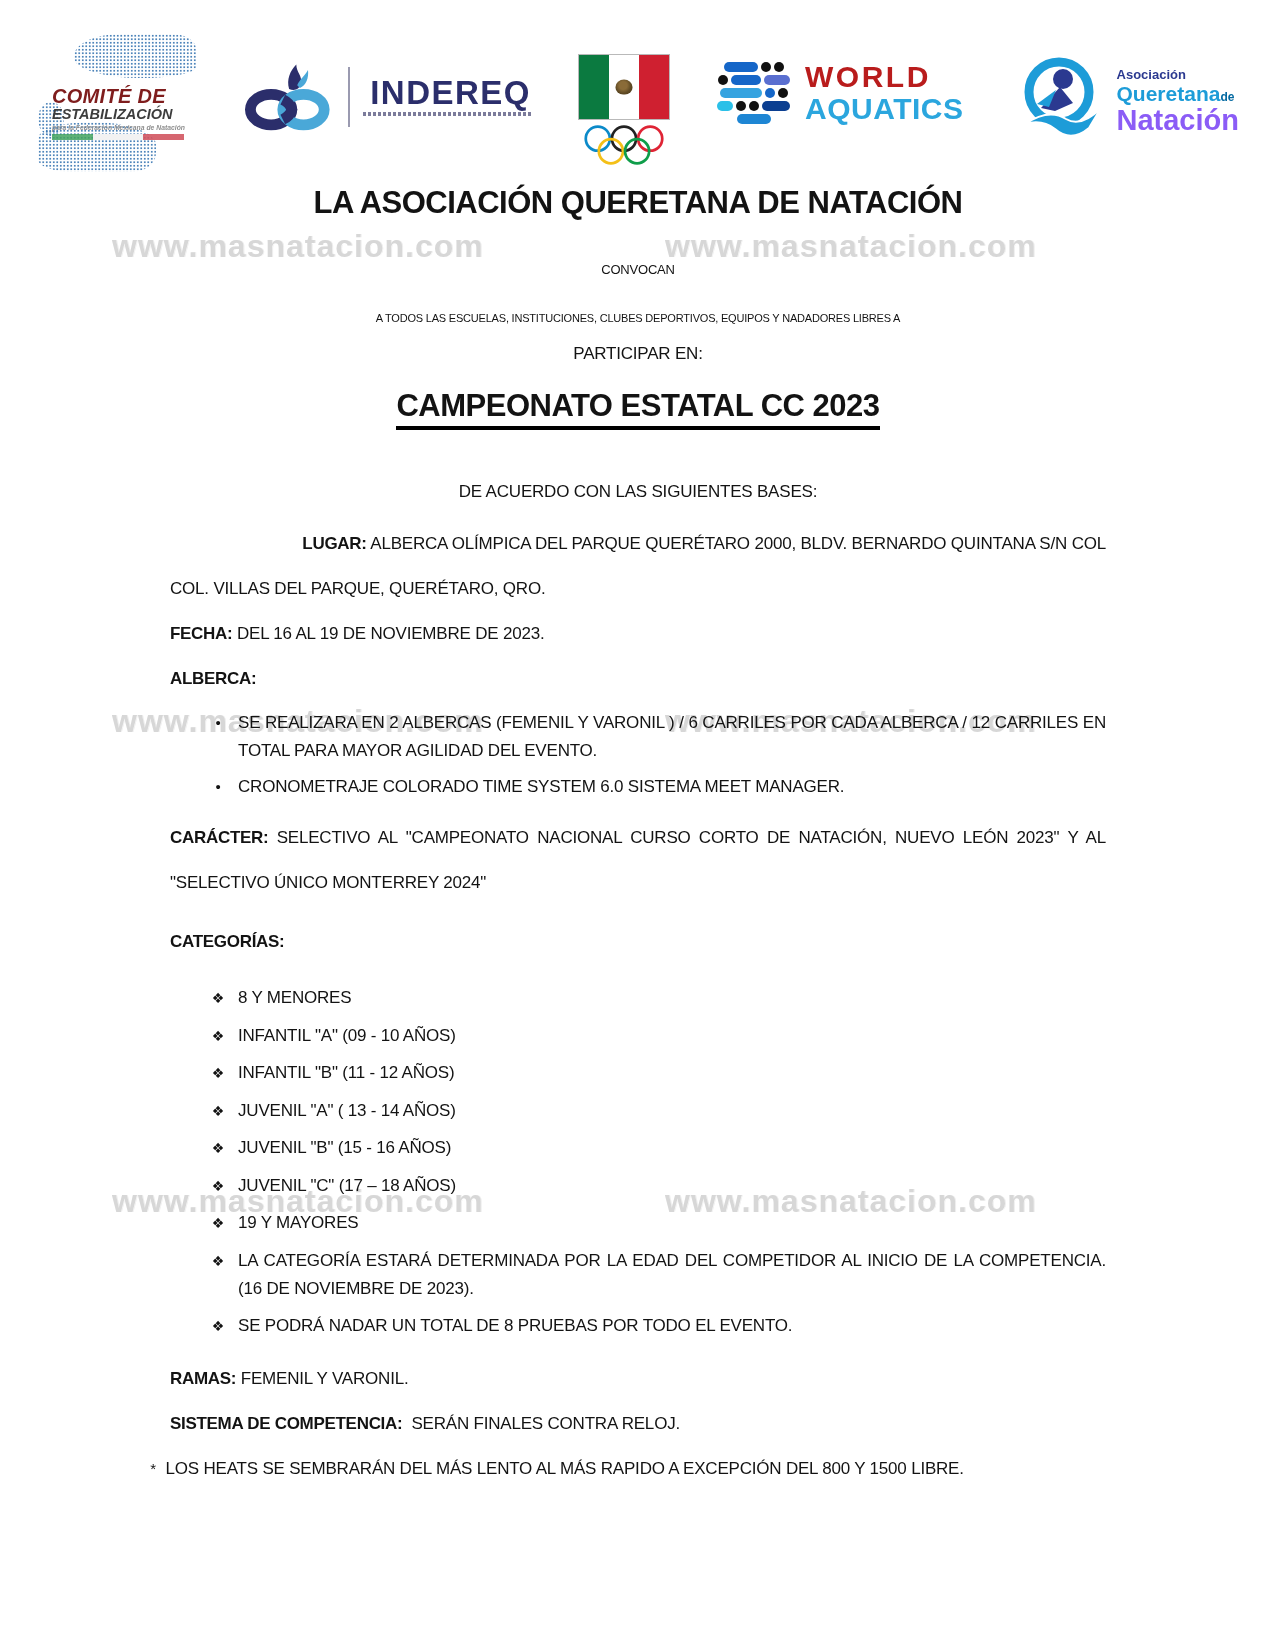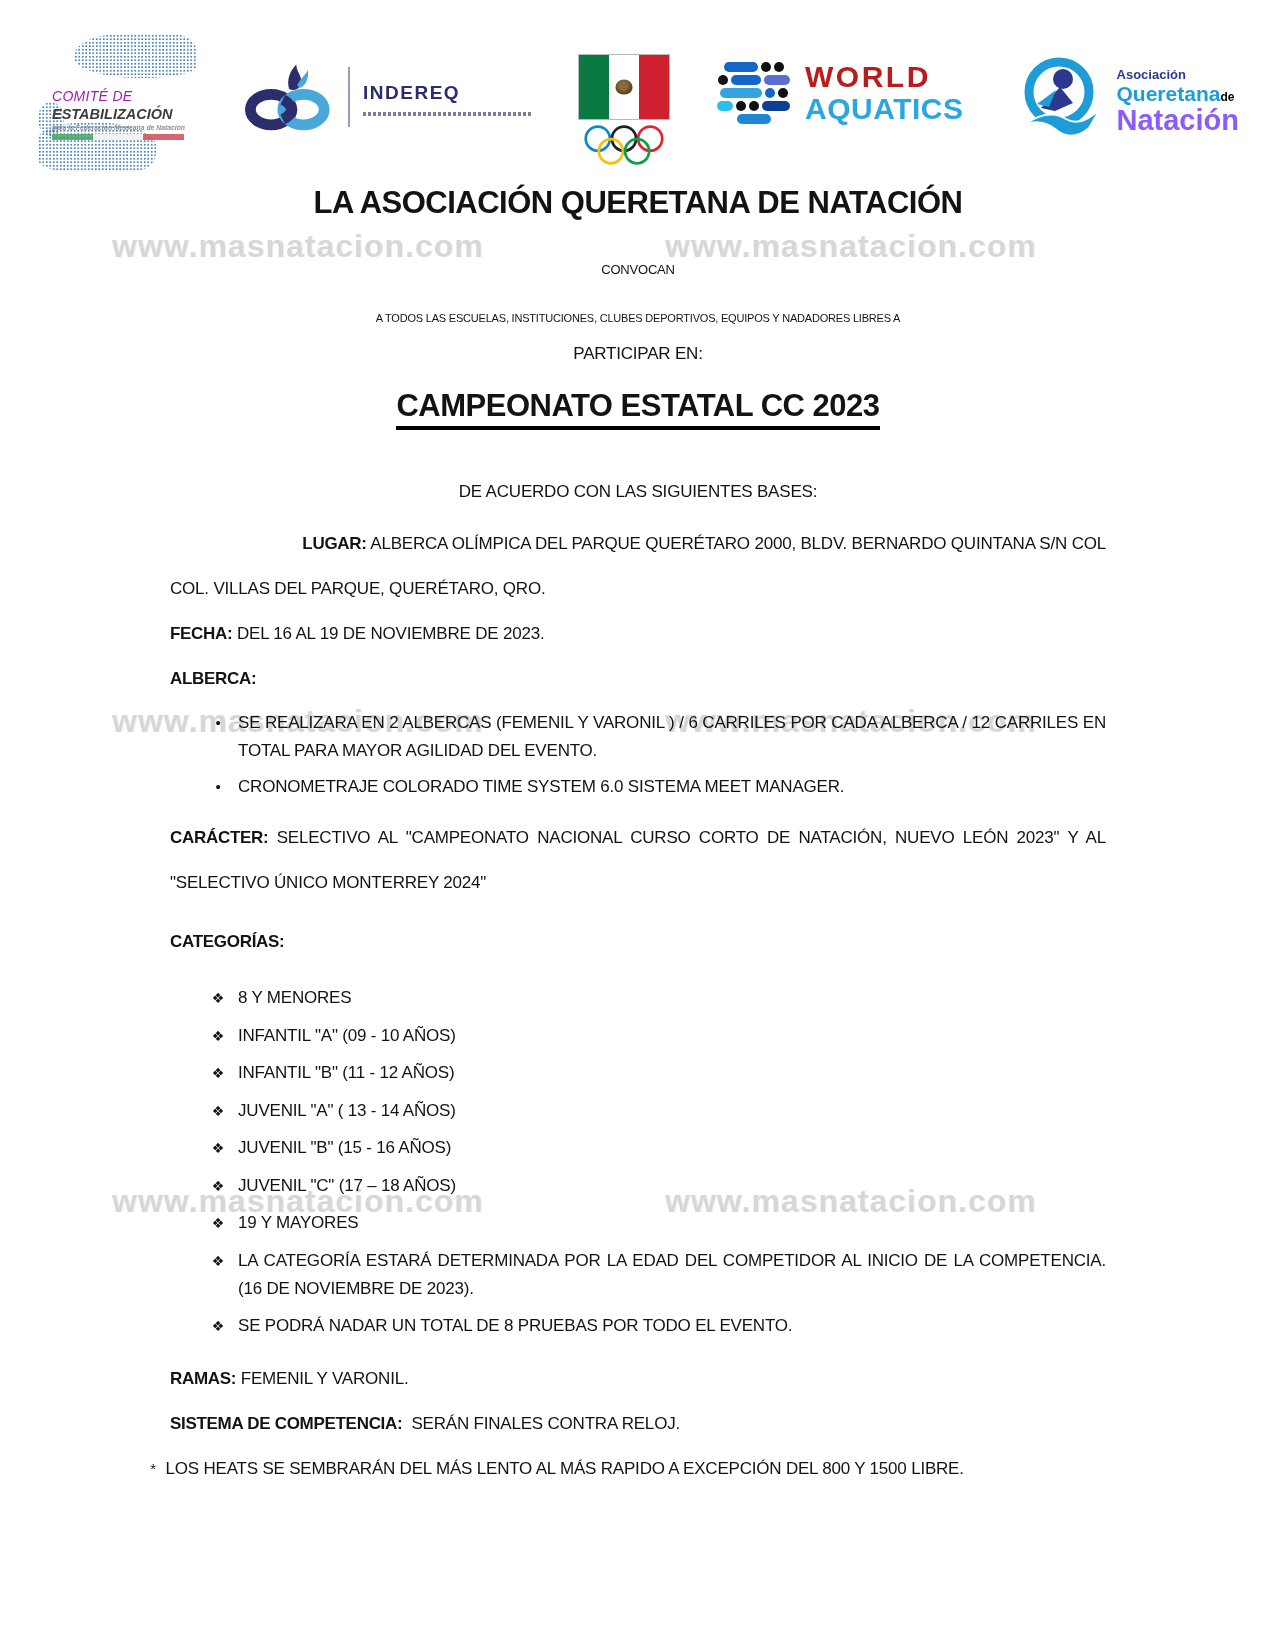--- a/index.html
+++ b/index.html
@@ -25,32 +25,32 @@
   .dots {
     position:absolute;
     background-image: radial-gradient(circle, #2f6fae 0.9px, rgba(47,111,174,0) 1.2px);
     background-size: 3.5px 3.5px;
     opacity:.85;
   }
   .comite .blob-a { top:0; left:34px; width:122px; height:44px; border-radius: 45% 25% 55% 65% / 60% 40% 30% 55%; }
   .comite .blob-b { bottom:-6px; left:-2px; width:118px; height:50px; border-radius: 55% 65% 25% 35% / 40% 55% 45% 30%; }
   .comite .blob-c { top:68px; left:-2px; width:26px; height:34px; border-radius: 50%; }
   .comite-text { position:absolute; top:52px; left:12px; width:140px; }
-  .comite-l1 { font-size:14px; font-weight:400; color:#a21caf; letter-spacing:.3px; line-height:20px; }
+  .comite-l1 { font-size:20px; font-weight:700; color:#7f1d1d; letter-spacing:.3px; line-height:20px; }
   .comite-l2 { font-size:14.5px; font-weight:800; color:#3d3d3d; line-height:16px; }
   .comite-l3 { font-size:6.8px; color:#8f8f8f; font-weight:600; margin-top:2px; white-space:nowrap; }
   .comite-flagbar { display:flex; margin-top:3px; width:132px; height:6px; }
   .comite-flagbar .g { flex:1; background:#43a35f; opacity:.85; }
   .comite-flagbar .w { flex:1.2; background:#f2f2f2; }
   .comite-flagbar .r { flex:1; background:#d25560; opacity:.9; }
 
   
   .indereq { display:flex; align-items:center; gap:13px; margin-top:26px; flex:0 0 auto; }
   .indereq-divider { width:2px; height:60px; background:#9a9ab0; }
-  .indereq-name { font-size:19px; font-weight:800; color:#2b2e6b; letter-spacing:1.5px; line-height:30px; }
+  .indereq-name { font-size:33px; font-weight:800; color:#2b2e6b; letter-spacing:1.5px; line-height:30px;text-align:right; }
   .indereq-tagline { margin-top:4px; height:4px; width:168px; opacity:.75;
     background: repeating-linear-gradient(90deg,#50507a 0 3px, rgba(0,0,0,0) 3px 5px); }
 
   
   .mx { display:flex; flex-direction:column; align-items:center; margin-top:20px; flex:0 0 auto; }
   .mx-flag { display:flex; width:92px; height:66px; border:1px solid #b9b9b9; }
   .mx-flag .green { flex:1; background:#0b7a40; }
   .mx-flag .white { flex:1; background:#fff; position:relative; }
   .mx-flag .white::after { content:''; position:absolute; left:50%; top:50%; transform:translate(-50%,-50%);
     width:17px; height:15px; border-radius:50% 50% 45% 45%;
@@ -66,21 +66,21 @@
   .dot  { width:10px; height:10px; border-radius:50%; }
   .wa-text { line-height:1; }
   .wa-l1 { font-size:30px; font-weight:800; color:#b91c1c; letter-spacing:2.5px; }
   .wa-l2 { font-size:30px; font-weight:800; color:#2ba6de; letter-spacing:.5px; margin-top:2px; }
 
   
   .aqn { display:flex; align-items:center; gap:6px; margin-top:16px; flex:0 0 auto; }
   .aqn-text { line-height:1; }
   .aqn-l1 { font-size:13px; font-weight:700; color:#2b3990; }
   .aqn-l2 { font-size:21px; font-weight:800; color:#1d9cd8; margin-top:2px; }
-  .aqn-l2 .de { font-size:12px; font-weight:700; color:#000000; }
+  .aqn-l2 .de { font-size:12px; font-weight:700; color:#0369a1; }
   .aqn-l3 { font-size:29px; font-weight:700; color:#8b5cf6; margin-top:2px; }
 
   
   .wm {
     position:absolute;
     font-size:32px; font-weight:700; letter-spacing:1px;
     color:#d7d7d7; text-shadow: 0 1px 0 #ffffff, 1px 0 0 #efefef;
     white-space:nowrap; pointer-events:none;
   }
 

